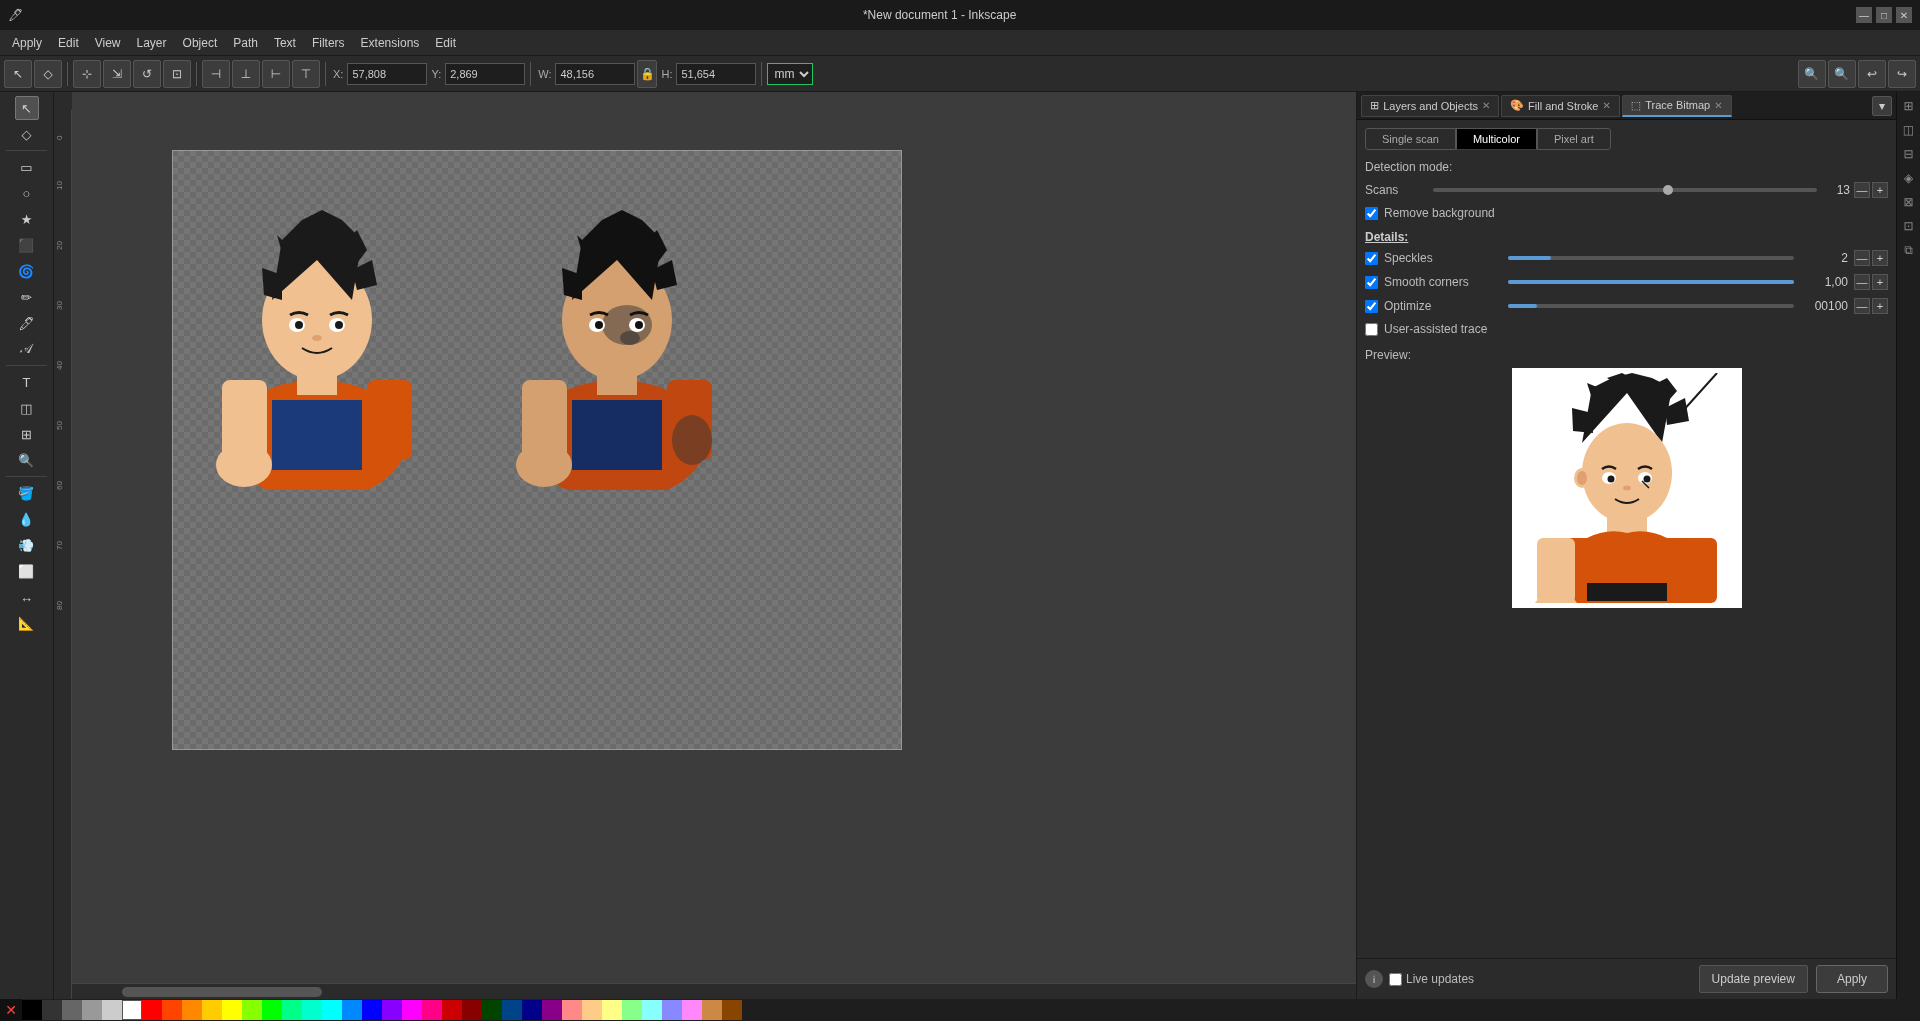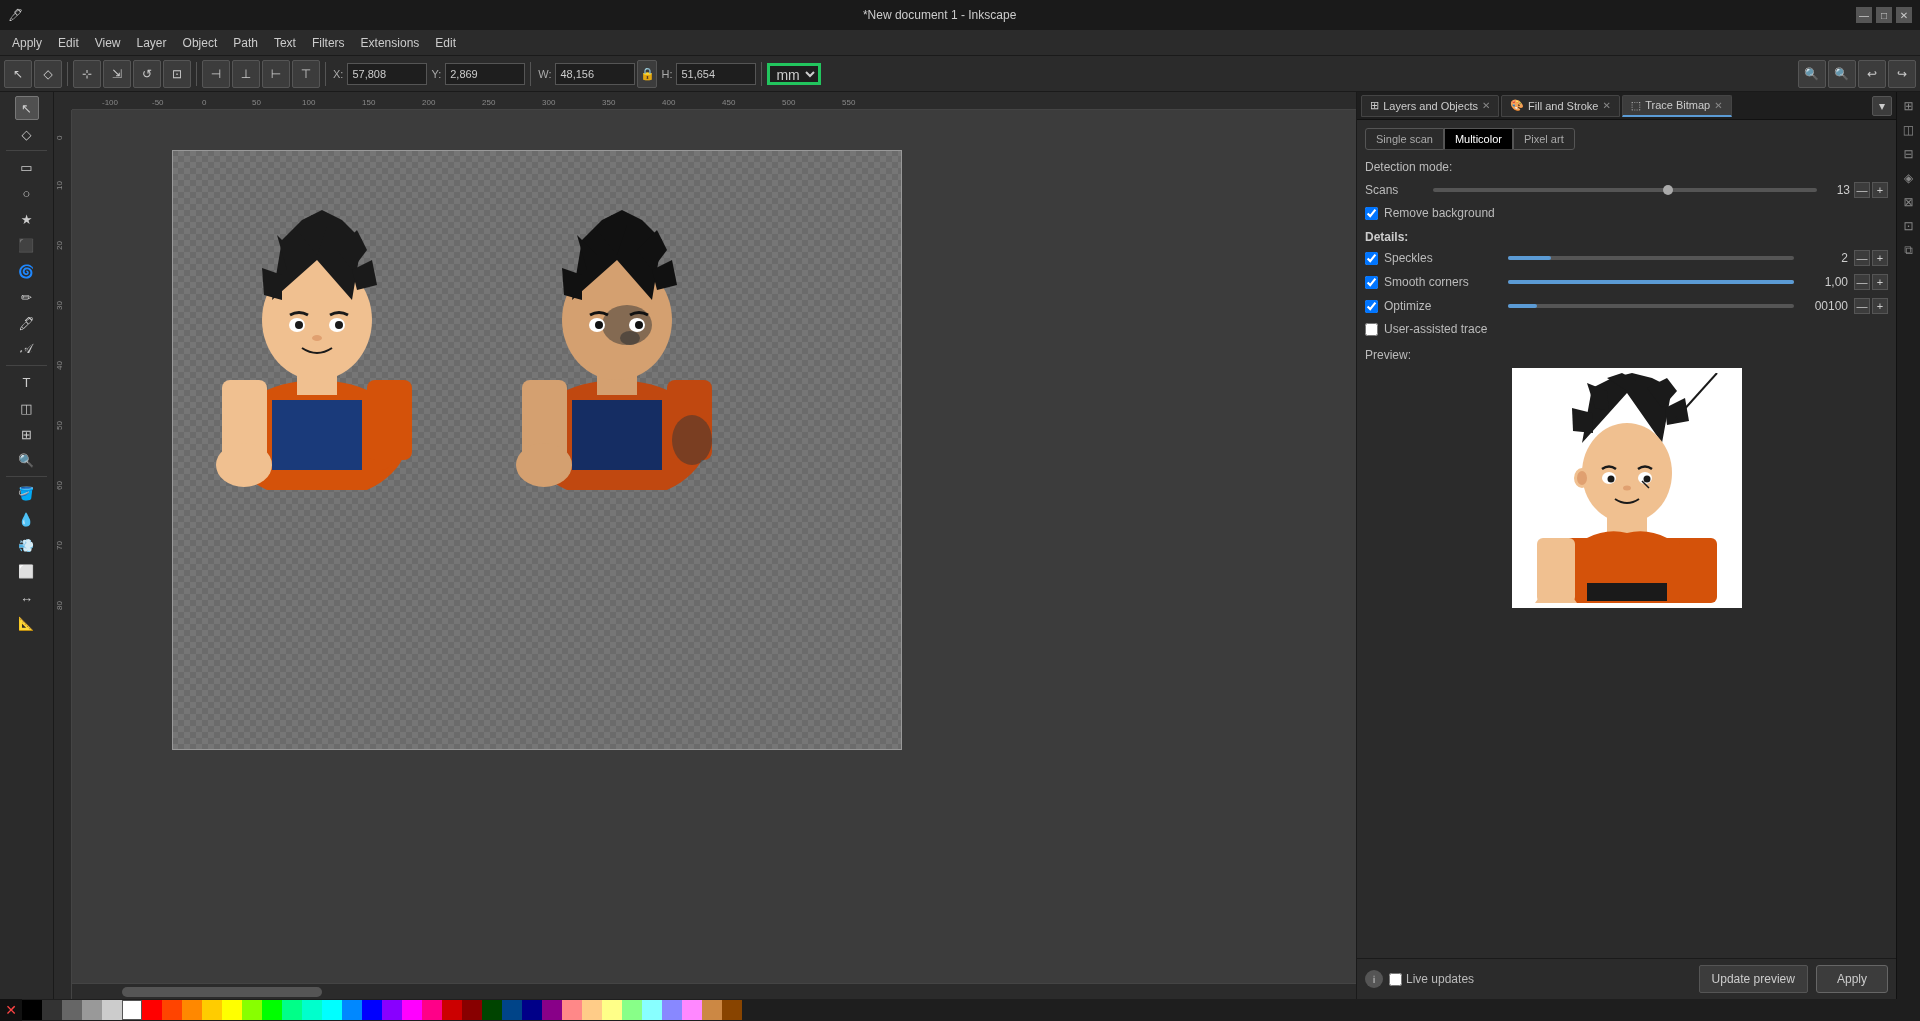--- a/index.html
+++ b/index.html
@@ -13,21 +13,21 @@
     
     #menubar { background: #2b2b2b; height: 26px; display: flex; align-items: center; padding: 0 4px; border-bottom: 1px solid #1a1a1a; }
     #menubar span { padding: 2px 8px; cursor: pointer; color: #ccc; font-size: 12px; }
 
     
     #toolbar { background: #2b2b2b; height: 36px; display: flex; align-items: center; padding: 0 4px; border-bottom: 1px solid #1a1a1a; gap: 2px; }
     .tb-btn { width: 28px; height: 28px; background: #3c3c3c; border: 1px solid #555; color: #ccc; cursor: pointer; display: flex; align-items: center; justify-content: center; font-size: 12px; border-radius: 2px; }
     .tb-sep { width: 1px; height: 24px; background: #555; margin: 0 3px; }
     .tb-input { background: #1e1e1e; border: 1px solid #555; color: #ccc; width: 80px; height: 22px; padding: 0 4px; font-size: 11px; }
     .tb-label { color: #aaa; font-size: 11px; padding: 0 2px; }
-    .tb-select { background: #1e1e1e; border: 3px solid #22c55e; color: #ccc; height: 22px; font-size: 14px; padding: 0 2px; }
+    .tb-select { background: #1e1e1e; border: 1px solid #22c55e; color: #ccc; height: 22px; font-size: 12px; padding: 0 2px; }
 
     
     #main { display: flex; height: calc(1021px - 30px - 26px - 36px - 22px); }
 
     
     #toolbox { width: 54px; background: #2b2b2b; border-right: 1px solid #1a1a1a; display: flex; flex-direction: column; padding: 4px 2px; gap: 2px; overflow: hidden; flex-shrink: 0; }
     .tool-btn { width: 24px; height: 24px; background: transparent; border: 1px solid transparent; color: #ccc; cursor: pointer; display: flex; align-items: center; justify-content: center; font-size: 13px; border-radius: 2px; margin: 0 auto; }
     .tool-btn:hover, .tool-btn.active { background: #505050; border-color: #777; }
     .tool-sep { height: 1px; background: #444; margin: 2px 4px; }
 
@@ -55,25 +55,25 @@
     .panel-tab { display: flex; align-items: center; gap: 4px; padding: 2px 8px; background: #2b2b2b; border: 1px solid #444; color: #ccc; font-size: 11px; cursor: pointer; height: 22px; border-radius: 2px 2px 0 0; white-space: nowrap; }
     .panel-tab.active { background: #3c3c3c; border-bottom-color: #3c3c3c; }
     .panel-tab .close-x { color: #888; font-size: 10px; cursor: pointer; }
     .panel-tab-icon { font-size: 11px; }
 
     
     #trace-panel { flex: 1; overflow-y: auto; padding: 8px; }
 
     
     #sub-tabs { display: flex; gap: 0; margin-bottom: 10px; }
-    .sub-tab { padding: 4px 10px; background: #2b2b2b; border: 1px solid #555; color: #aaa; cursor: pointer; font-size: 11px; }
+    .sub-tab { padding: 4px 16px; background: #2b2b2b; border: 1px solid #555; color: #aaa; cursor: pointer; font-size: 11px; }
     .sub-tab.active { background: #000000; color: #fff; border-bottom-color: #3c3c3c; }
     .sub-tab:first-child { border-radius: 3px 0 0 3px; }
     .sub-tab:last-child { border-radius: 0 3px 3px 0; }
-    .section-title { color: #ccc; font-size: 12px; font-weight: bold; margin: 6px 0 6px 0; }
+    .section-title { color: #ccc; font-size: 12px; font-weight: bold; margin: 6px 0 6px 0; text-decoration: underline; }
 
     .detect-mode-row { display: flex; align-items: center; margin-bottom: 8px; }
     .detect-mode-label { color: #bbb; font-size: 12px; margin-right: 8px; }
 
     .full-select { width: 100%; background: #1e1e1e; border: 1px solid #555; color: #ccc; height: 26px; font-size: 12px; padding: 0 6px; }
 
     .scans-row { display: flex; align-items: center; margin-bottom: 8px; }
     .scans-label { color: #bbb; font-size: 12px; min-width: 60px; }
     .slider-track { flex: 1; height: 4px; background: #555; border-radius: 2px; position: relative; margin: 0 8px; cursor: pointer; }
     .slider-thumb { width: 10px; height: 10px; background: #aaa; border-radius: 50%; position: absolute; top: -3px; cursor: pointer; }
@@ -204,36 +204,20 @@
     <button class="tool-btn">💧</button>
     <button class="tool-btn">💨</button>
     <button class="tool-btn">⬜</button>
     <button class="tool-btn">↔</button>
     <button class="tool-btn">📐</button>
   </div>
 
   <div id="canvas-area">
     <div id="rulers-corner"></div>
 
-    <div id="ruler-h">
-      <span class="rtick" style="left:30px;">-100</span>
-      <span class="rtick" style="left:80px;">-50</span>
-      <span class="rtick" style="left:130px;">0</span>
-      <span class="rtick" style="left:180px;">50</span>
-      <span class="rtick" style="left:230px;">100</span>
-      <span class="rtick" style="left:290px;">150</span>
-      <span class="rtick" style="left:350px;">200</span>
-      <span class="rtick" style="left:410px;">250</span>
-      <span class="rtick" style="left:470px;">300</span>
-      <span class="rtick" style="left:530px;">350</span>
-      <span class="rtick" style="left:590px;">400</span>
-      <span class="rtick" style="left:650px;">450</span>
-      <span class="rtick" style="left:710px;">500</span>
-      <span class="rtick" style="left:770px;">550</span>
-    </div>
 
     <div id="ruler-v">
       <span class="rtick" style="top:30px; left:1px; transform: rotate(-90deg); transform-origin: left top;">0</span>
       <span class="rtick" style="top:80px; left:1px; transform: rotate(-90deg); transform-origin: left top;">10</span>
       <span class="rtick" style="top:140px; left:1px; transform: rotate(-90deg); transform-origin: left top;">20</span>
       <span class="rtick" style="top:200px; left:1px; transform: rotate(-90deg); transform-origin: left top;">30</span>
       <span class="rtick" style="top:260px; left:1px; transform: rotate(-90deg); transform-origin: left top;">40</span>
       <span class="rtick" style="top:320px; left:1px; transform: rotate(-90deg); transform-origin: left top;">50</span>
       <span class="rtick" style="top:380px; left:1px; transform: rotate(-90deg); transform-origin: left top;">60</span>
       <span class="rtick" style="top:440px; left:1px; transform: rotate(-90deg); transform-origin: left top;">70</span>

